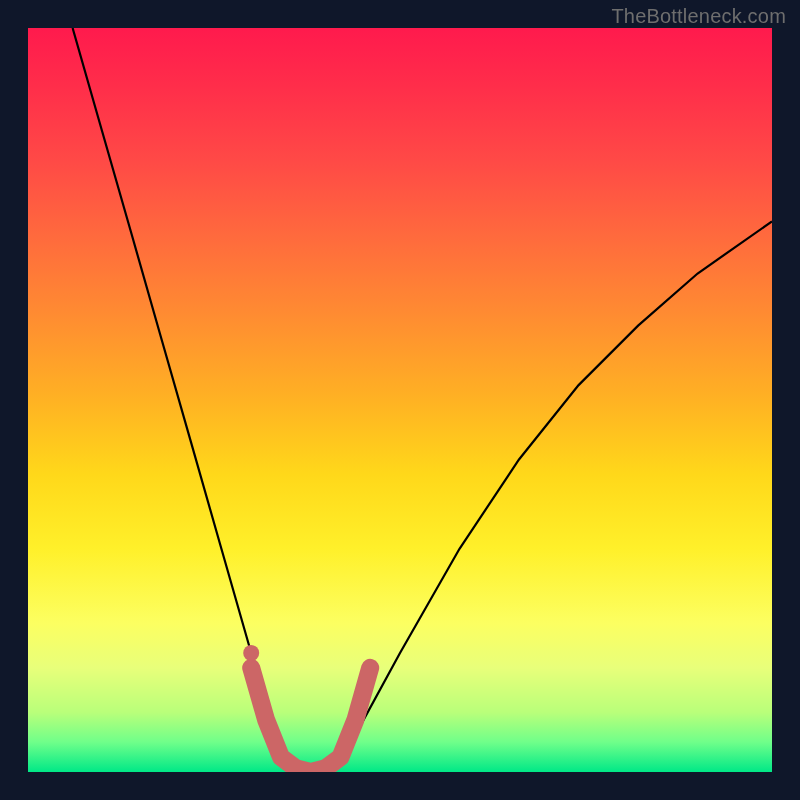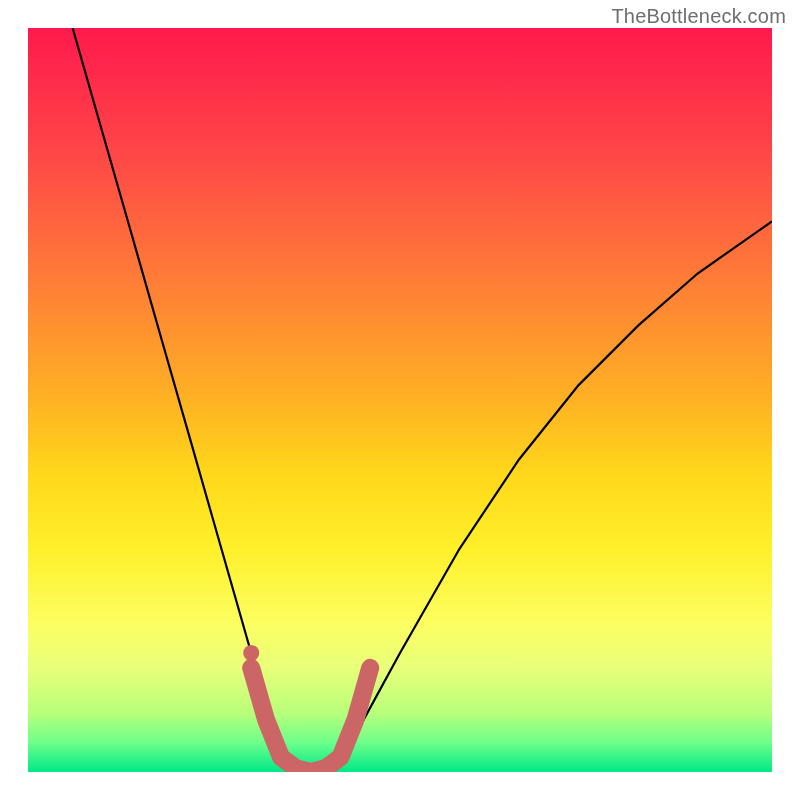--- a/index.html
+++ b/index.html
@@ -10,21 +10,21 @@
     background: #000;
     overflow: hidden;
     font-family: Arial, Helvetica, sans-serif;
   }
   .frame {
     position: absolute;
     top: 0;
     left: 0;
     width: 800px;
     height: 800px;
-    background: #ffffff;
+    background: #0f172a;
   }
   .plot-area {
     position: absolute;
     top: 28px;
     left: 28px;
     width: 744px;
     height: 744px;
     overflow: hidden;
   }
   .gradient {

